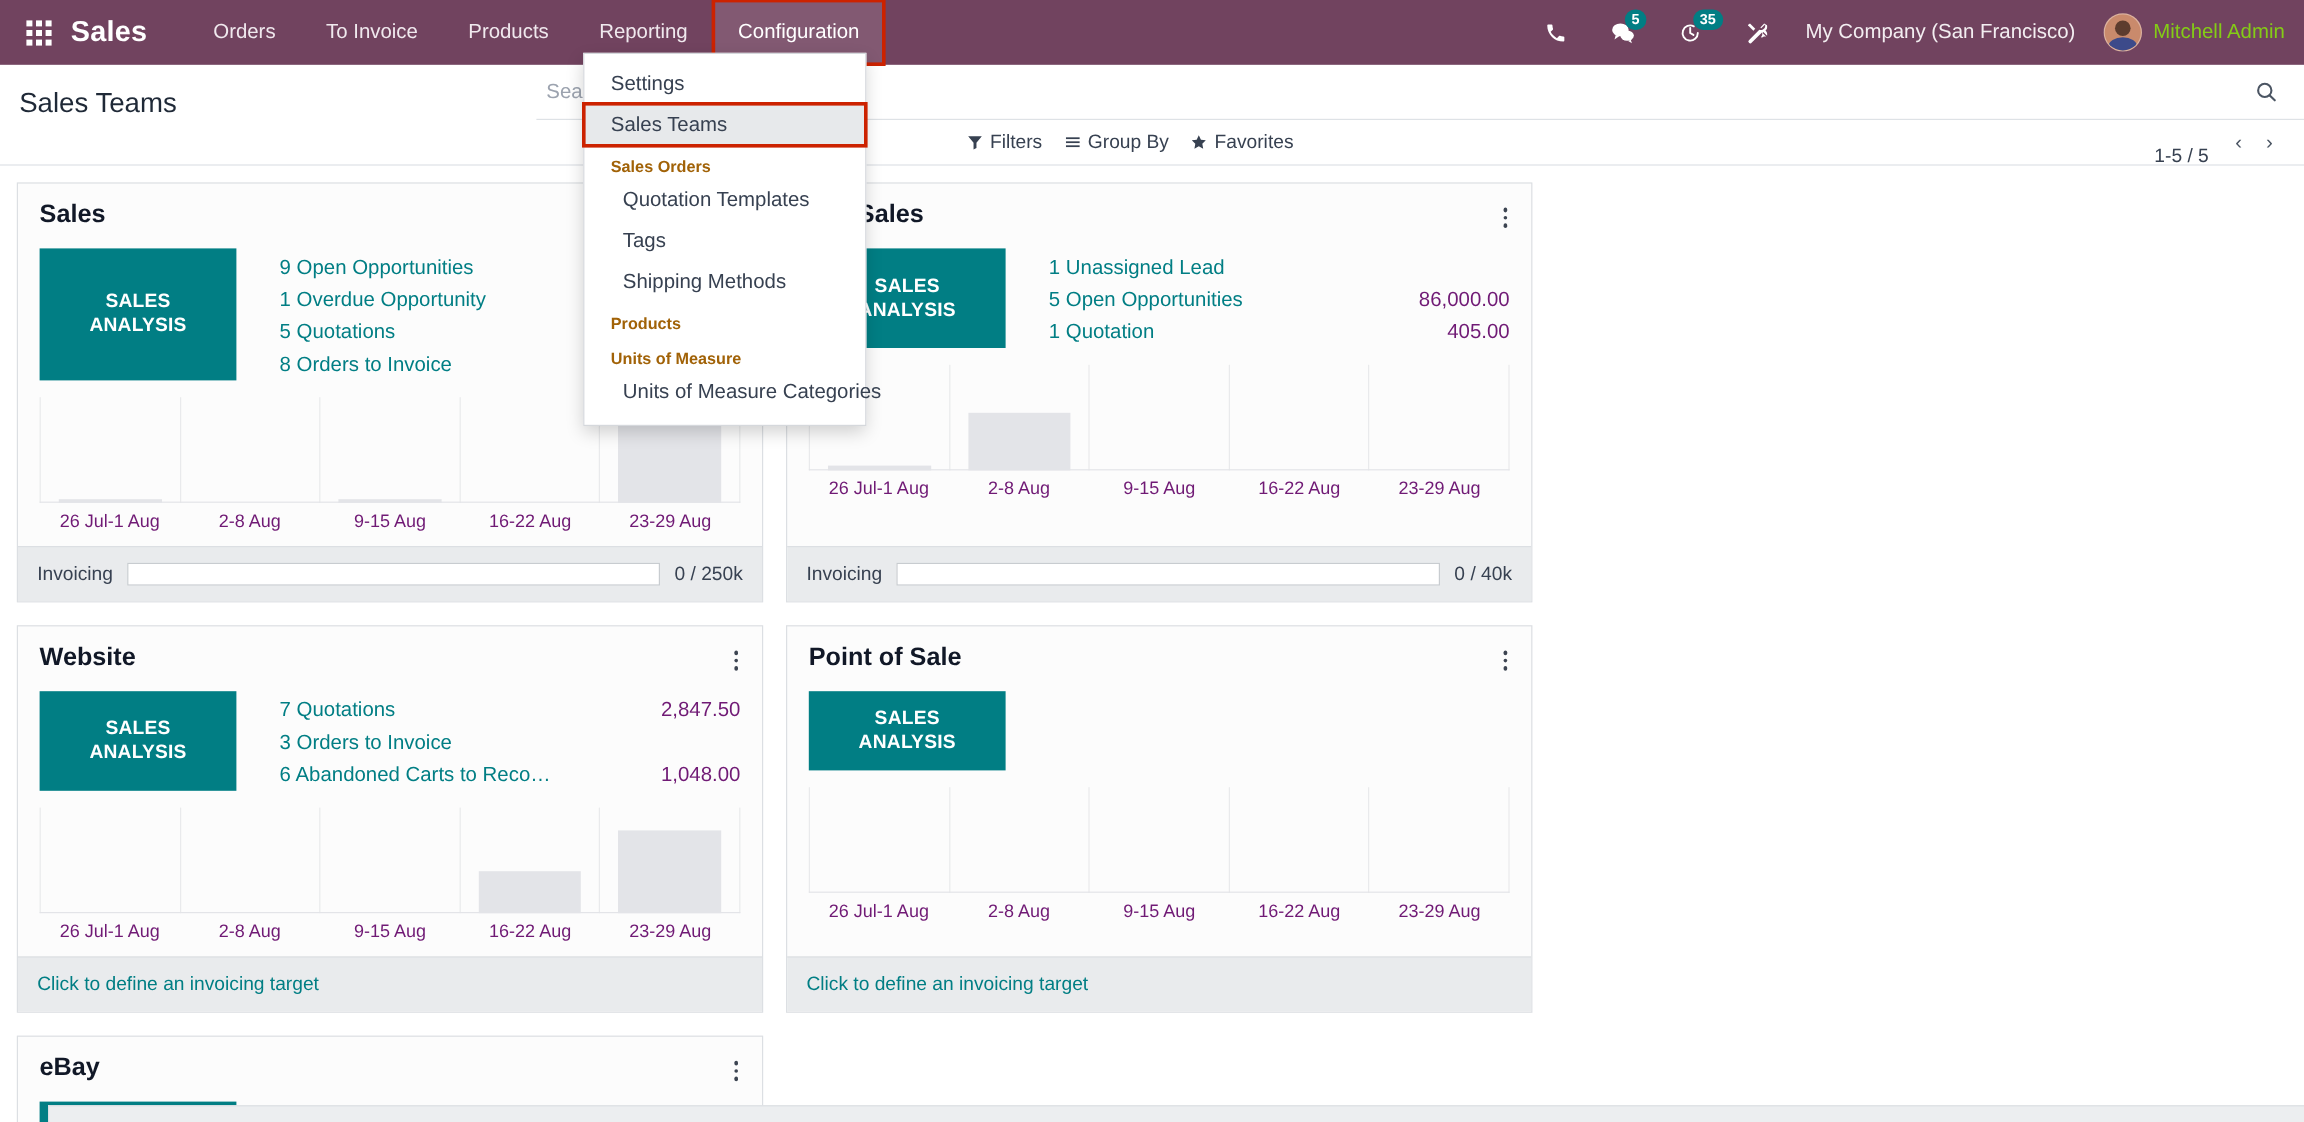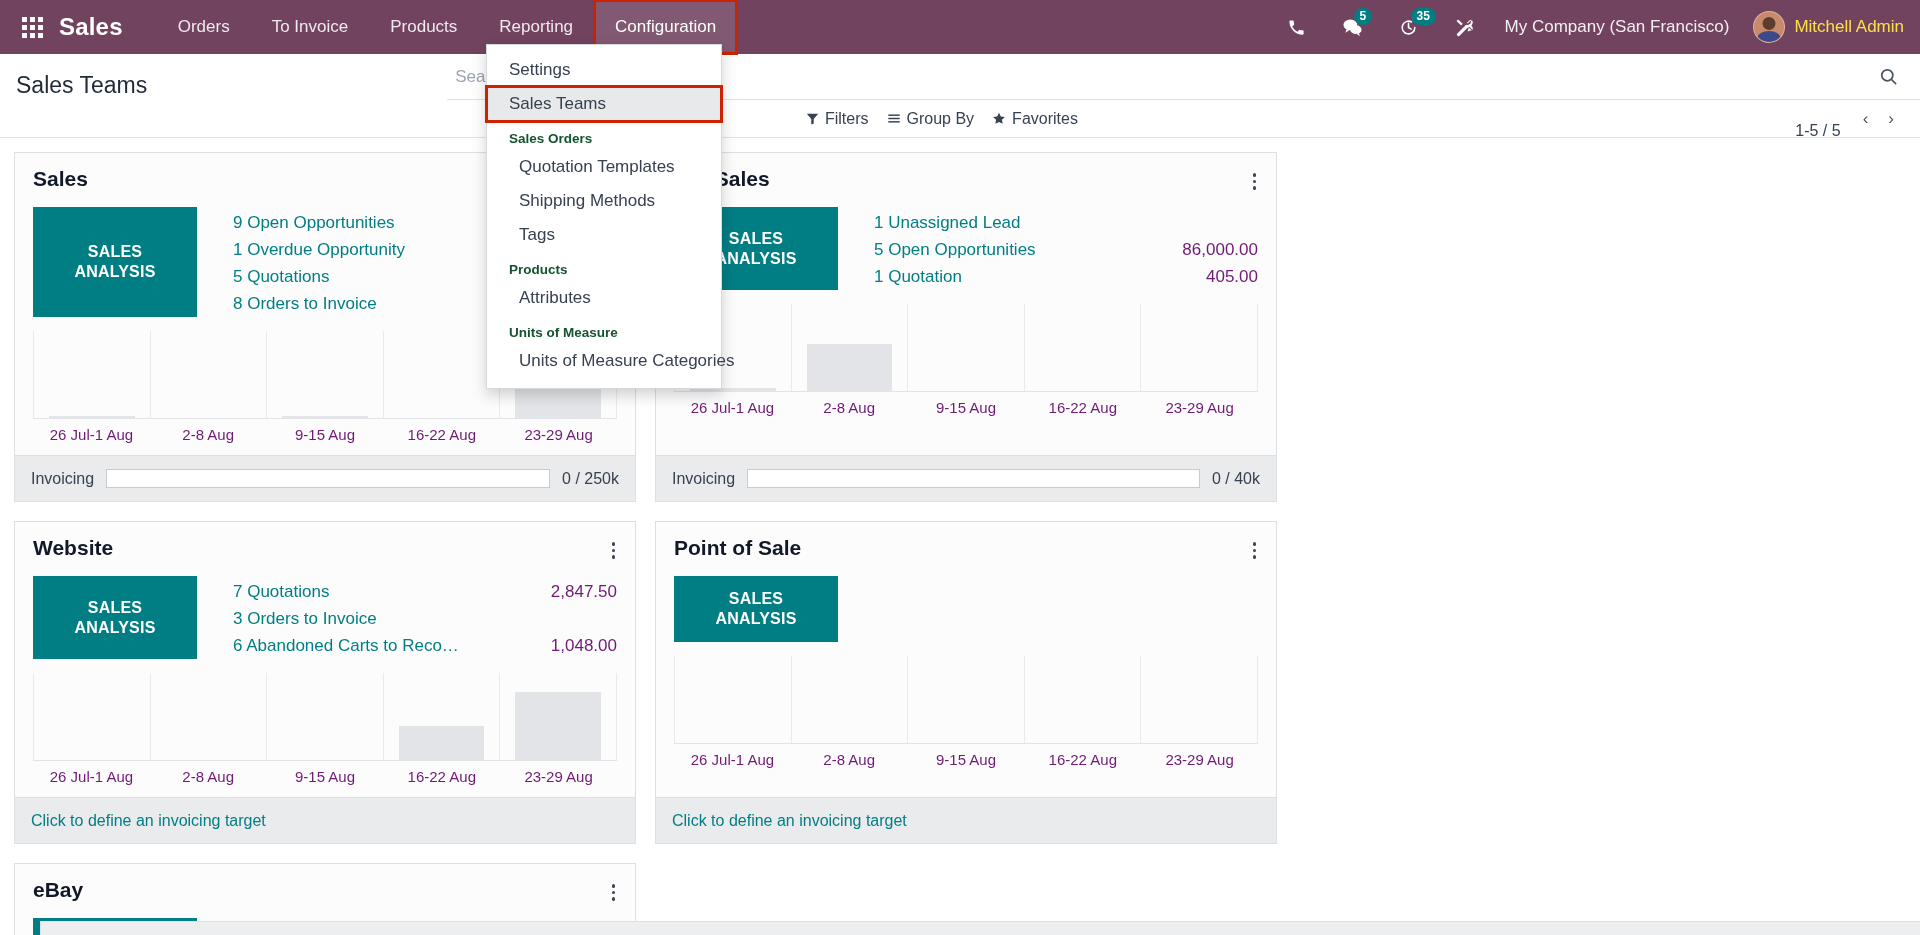--- a/index.html
+++ b/index.html
@@ -77,21 +77,21 @@
   .avatar::before {
     content: ""; position: absolute; left: 50%; top: 5px;
     transform: translateX(-50%);
     width: 13px; height: 13px; border-radius: 50%; background: #5d3c2e;
   }
   .avatar::after {
     content: ""; position: absolute; left: 50%; bottom: -5px;
     transform: translateX(-50%);
     width: 24px; height: 16px; border-radius: 50% 50% 0 0; background: #3c4a8a;
   }
-  .user-name { color: #fde047; font-size: 17px; white-space: nowrap; }
+  .user-name { color: #84cc16; font-size: 17px; white-space: nowrap; }
 
   
   .control-panel {
     background: #fff;
     border-bottom: 1px solid #dee2e6;
     display: flex;
     align-items: stretch;
     height: 84px;
     position: relative;
     z-index: 10;
@@ -150,21 +150,21 @@
     font-size: 17px; color: #374151;
     padding: 7px 10px 7px 22px; cursor: pointer; white-space: nowrap;
   }
   .dd-item.highlighted {
     background: #e7e9eb;
     outline: 3px solid #cc2200;
     outline-offset: -1px;
     position: relative; z-index: 2;
   }
   .dd-header {
-    font-size: 13.5px; font-weight: bold; color: #14532d;
+    font-size: 13.5px; font-weight: bold; color: #a16207;
     padding: 10px 10px 4px 22px; white-space: nowrap;
   }
   .dd-sub {
     font-size: 17px; color: #374151;
     padding: 7px 10px 7px 32px; cursor: pointer; white-space: nowrap;
   }
 
   
   .kanban {
     padding: 14px 14px 0;
@@ -368,24 +368,23 @@
       </div>
     </div>
   </div>
 </div>
 
 <div class="dropdown">
   <div class="dd-item">Settings</div>
   <div class="dd-item highlighted">Sales Teams</div>
   <div class="dd-header">Sales Orders</div>
   <div class="dd-sub">Quotation Templates</div>
+  <div class="dd-sub">Tags</div>
   <div class="dd-sub">Shipping Methods</div>
-  <div class="dd-sub">Tags</div>
   <div class="dd-header">Products</div>
-  <div class="dd-sub">Attributes</div>
   <div class="dd-header">Units of Measure</div>
   <div class="dd-sub">Units of Measure Categories</div>
 </div>
 
 <div class="kanban" id="kanban">
     <div class="card">
       <div class="card-body">
         <div class="menu-dots">
           <i></i>
           <i></i>

